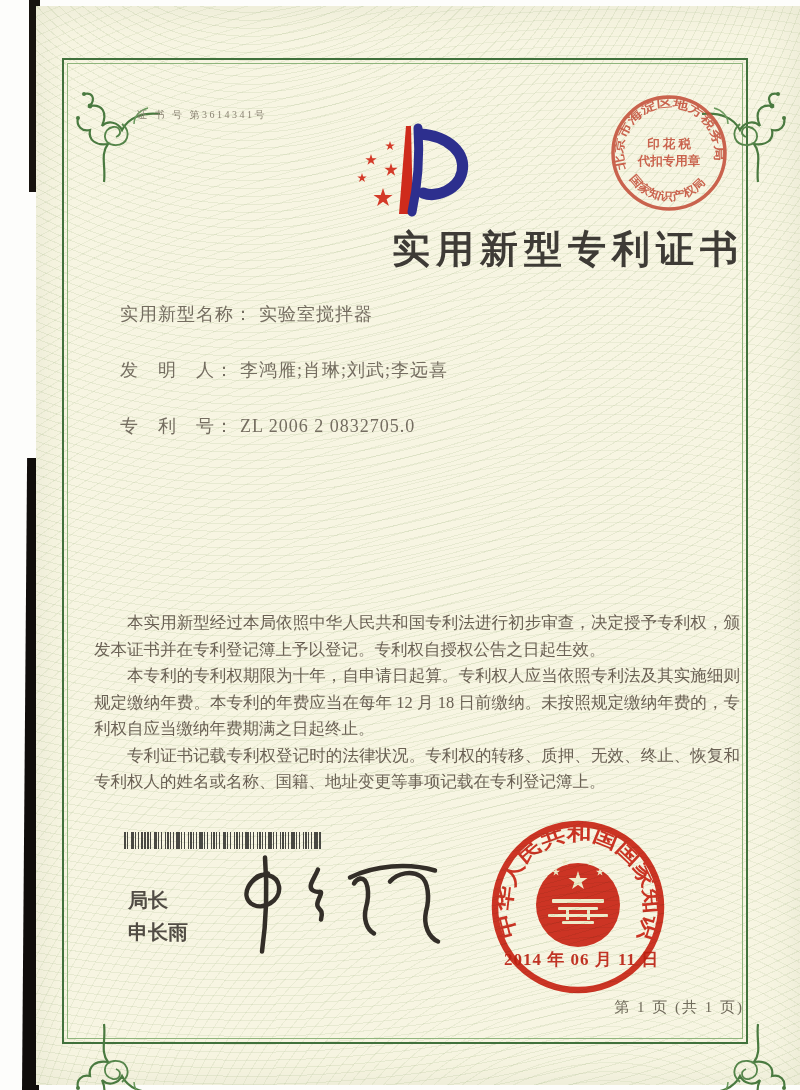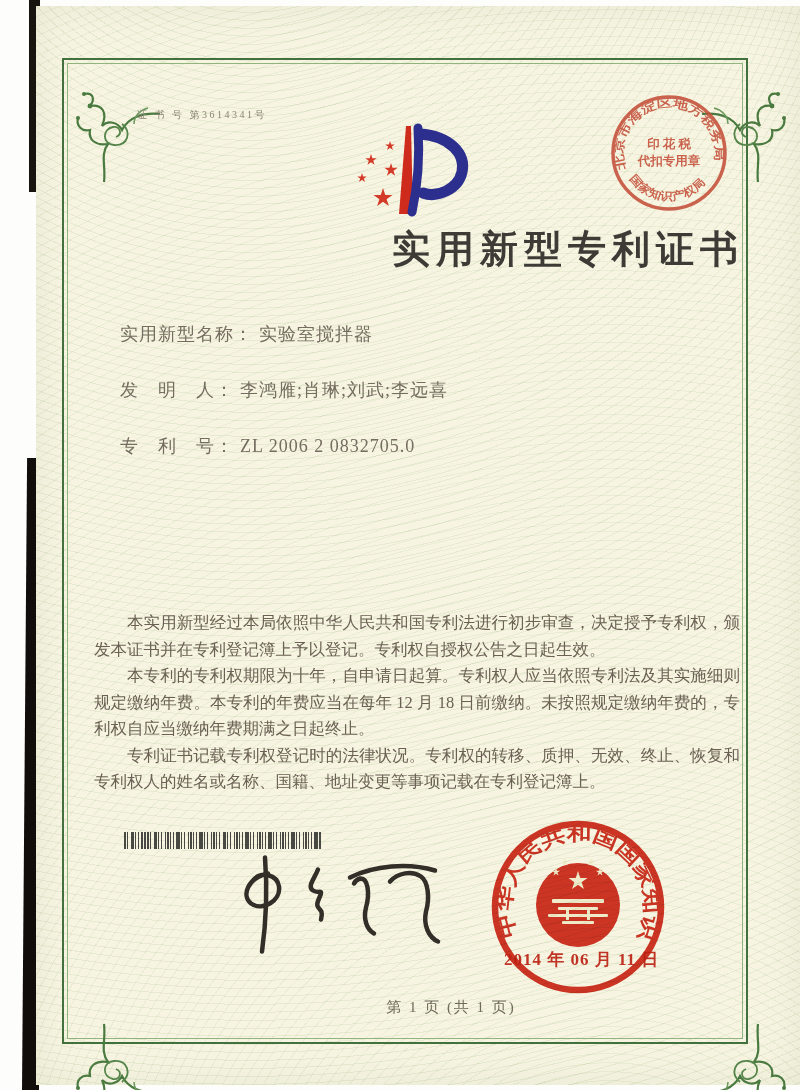--- a/index.html
+++ b/index.html
@@ -21,21 +21,21 @@
   .corner{position:absolute;width:100px;height:100px;overflow:visible;}
   .corner.br{left:636px;top:962px;}
   .corner.tr{left:636px;top:24px;transform:scale(1,-1);}
   .corner.bl{left:-2px;top:962px;transform:scale(-1,1);}
   .corner.tl{left:-2px;top:24px;transform:scale(-1,-1);}
   .cert-number{position:absolute;left:67px;top:102px;font-size:10px;letter-spacing:2.5px;color:#8a8372;margin-left:34px;}
   .tax-stamp{position:absolute;left:571px;top:85px;width:124px;height:124px;opacity:.88;}
   .logo{position:absolute;left:297px;top:112px;width:150px;height:110px;}
   .title{position:absolute;left:26px;top:218px;width:682px;text-align:right;
     font-size:38px;font-weight:700;letter-spacing:6px;color:#3e3b36;}
-  .fields{position:absolute;left:84px;top:316px;width:580px;}
+  .fields{position:absolute;left:84px;top:296px;width:580px;}
   .field-row{height:56px;font-size:18px;color:#746d60;white-space:nowrap;}
   .field-label{display:inline-block;letter-spacing:1px;}
   .field-value{margin-left:6px;letter-spacing:1px;}
   .paragraphs{position:absolute;left:58px;top:604px;width:646px;font-size:16.5px;
     line-height:26.5px;color:#6a6154;text-align:justify;}
   .paragraphs p{margin:0;text-indent:2em;}
   .barcode{position:absolute;left:88px;top:826px;width:198px;height:17px;opacity:.85;
     background:repeating-linear-gradient(90deg,
       #2b2b28 0 1.5px,rgba(0,0,0,0) 1.5px 3px,
       #2b2b28 3px 4px,rgba(0,0,0,0) 4px 6.5px,
@@ -44,22 +44,22 @@
       #2b2b28 14px 15px,rgba(0,0,0,0) 15px 17.5px,
       #2b2b28 17.5px 19px,rgba(0,0,0,0) 19px 20px,
       #2b2b28 20px 22px,rgba(0,0,0,0) 22px 23px);}
   .signer{position:absolute;left:92px;top:878px;font-family:"Liberation Sans","DejaVu Sans",sans-serif;
     font-weight:700;font-size:20px;color:#514c44;line-height:32px;}
   .signature{position:absolute;left:192px;top:846px;width:230px;height:108px;z-index:4;}
   .seal{position:absolute;left:452px;top:811px;width:180px;height:180px;z-index:5;
     mix-blend-mode:multiply;opacity:.92;}
   .seal-date{position:absolute;left:468px;top:942px;z-index:7;font-weight:700;font-size:17px;
     letter-spacing:1px;color:#bb1f10;opacity:.9;}
-  .footer{position:absolute;left:26px;top:992px;width:682px;text-align:center;
-    font-size:15px;letter-spacing:2px;color:#6f6a5a;padding-left:48px;}
+  .footer{position:absolute;left:26px;top:992px;width:682px;text-align:right;
+    font-size:15px;letter-spacing:2px;color:#6f6a5a;}
   .stamp-text{fill:#c4503a;font-weight:700;font-family:"Liberation Serif",serif;}
   .seal-text{fill:#cf2515;font-weight:700;font-family:"Liberation Serif",serif;}
 </style>
 </head>
 <body>
 
 <div class="stage">
   <div class="scan-strip-top"></div>
   <div class="scan-strip-bottom"></div>
 
@@ -129,20 +129,24 @@
       </div>
 
     <div class="paragraphs">
         <p>本实用新型经过本局依照中华人民共和国专利法进行初步审查，决定授予专利权，颁发本证书并在专利登记簿上予以登记。专利权自授权公告之日起生效。</p>
         <p>本专利的专利权期限为十年，自申请日起算。专利权人应当依照专利法及其实施细则规定缴纳年费。本专利的年费应当在每年 12 月 18 日前缴纳。未按照规定缴纳年费的，专利权自应当缴纳年费期满之日起终止。</p>
         <p>专利证书记载专利权登记时的法律状况。专利权的转移、质押、无效、终止、恢复和专利权人的姓名或名称、国籍、地址变更等事项记载在专利登记簿上。</p>
       </div>
 
     <div class="barcode"></div>
 
+    <div class="signer">
+      <div>局长</div>
+      <div>申长雨</div>
+    </div>
 
     <svg class="signature" viewBox="0 0 230 105">
       <g fill="none" stroke="#332e28" stroke-width="4.5" stroke-linecap="round" stroke-linejoin="round">
         <path d="M40,20 C20,24 13,42 23,50 C35,58 53,47 51,33 C49,21 33,17 25,27"></path>
         <path d="M37,4 C39,30 39,62 34,98"></path>
         <path d="M90,16 C86,26 79,33 85,37 C91,41 96,34 91,45 C85,58 97,52 93,66"></path>
         <path d="M122,24 C146,12 180,9 207,17"></path>
         <path d="M126,30 C127,28 129,26 132,25 C140,24 142,40 138,54 C135,66 139,76 146,80"></path>
         <path d="M162,28 C170,19 184,17 193,23 C200,28 202,44 198,58 C195,72 201,84 210,88"></path>
       </g>

